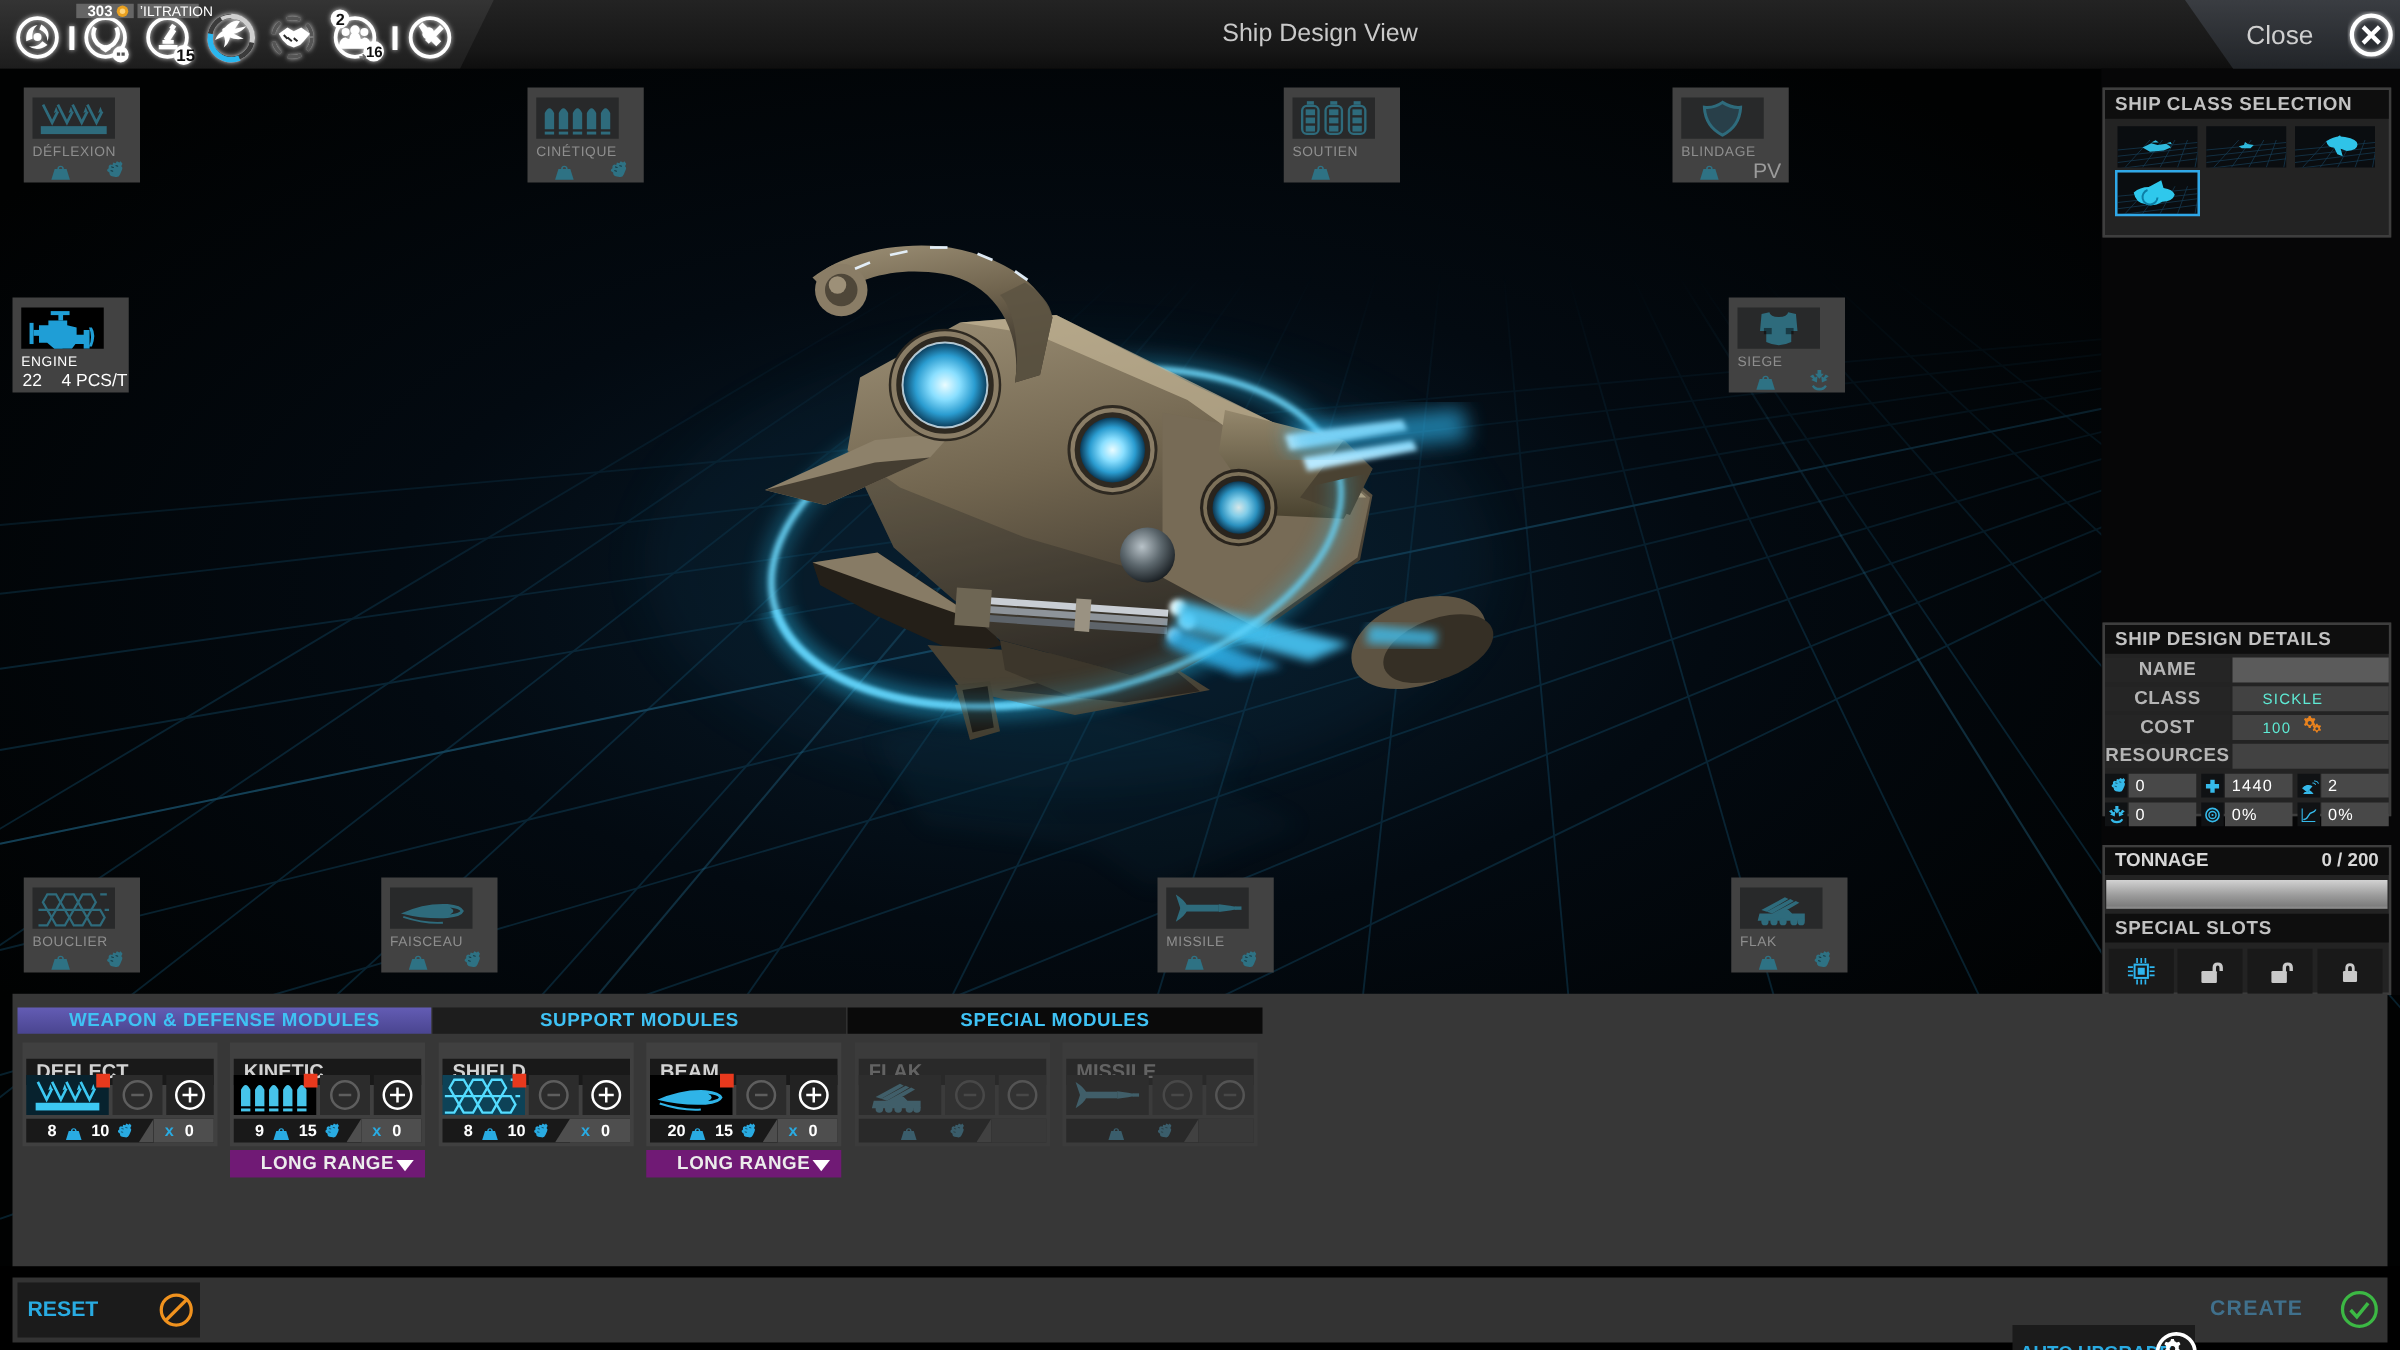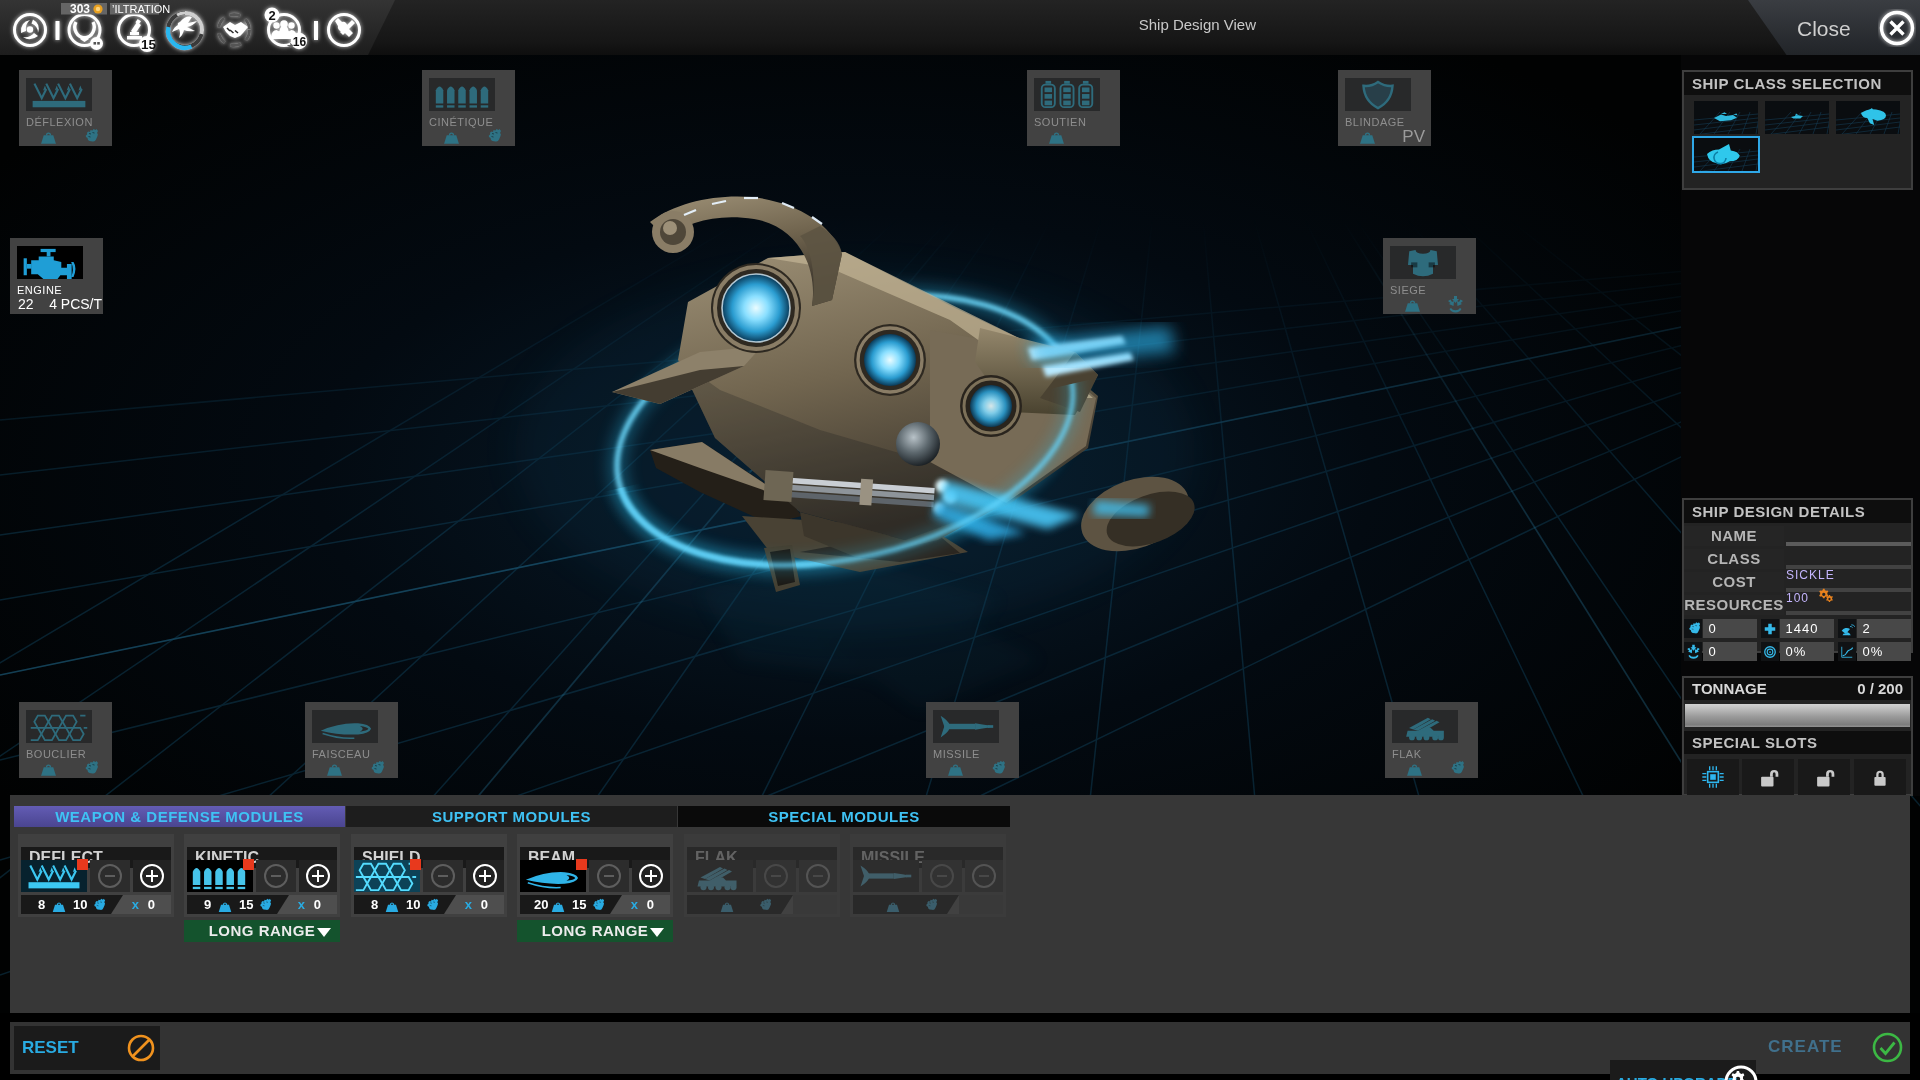--- a/index.html
+++ b/index.html
@@ -14,21 +14,21 @@
   
   #topbar { position:absolute; left:0; top:0; width:1920px; height:55px;
     background:linear-gradient(180deg,#232323,#161616 75%,#0e0e0e); }
   #topbarL { position:absolute; left:0; top:0; width:400px; height:55px;
     background:linear-gradient(180deg,#343434,#1d1d1d);
     clip-path:polygon(0 0, 395px 0, 368px 55px, 0 55px); }
   #topbarR { position:absolute; left:1740px; top:0; width:180px; height:60px;
     background:linear-gradient(180deg,#3a3d42,#1f2226);
     clip-path:polygon(8px 0, 180px 0, 180px 60px, 50px 60px); }
   #title { position:absolute; top:16px; left:1056px; width:400px; margin-left:-200px;
-    text-align:right; color:#c9c9c9; font-size:15px; }
+    text-align:center; color:#c9c9c9; font-size:20px; }
   #closeTxt { position:absolute; top:17px; left:1797px; color:#cfcfcf; font-size:21px; }
 
   
   .slot { position:absolute; width:93px; height:76px; background:#424242; }
   .slot .ic { position:absolute; left:7px; top:8px; width:66px; height:33px;
     background:rgba(20,22,24,0.55); display:flex; align-items:center; justify-content:center; }
   .slot .lb { position:absolute; left:7px; top:46px; font-size:11px; letter-spacing:0.5px;
     color:#8e8e8e; }
   .slot .wt { position:absolute; left:20px; top:56px; }
   .slot .ft { position:absolute; left:63px; top:57px; }
@@ -43,22 +43,22 @@
   
   #classes { top:70px; height:120px; }
   .thumb { position:absolute; width:64px; height:33px; background:#0a0d10; }
   .thumb.sel { outline:2px solid #2fa8e8; }
 
   
   #details { top:498px; height:155px; }
   .drow { display:flex; margin-top:3px; height:20px; }
   .dlabel { width:100px; background:#252525; color:#b5b5b5; font-weight:bold;
     font-size:15px; text-align:center; line-height:20px; letter-spacing:0.5px; }
-  .dval { flex:1; margin-left:2px; background:#424242; color:#c4b5fd; font-size:12px;
-    line-height:20px; padding-left:0; letter-spacing:1px;margin-top:16px; }
+  .dval { flex:1; margin-left:2px; background:#424242; color:#5eead4; font-size:12px;
+    line-height:20px; padding-left:24px; letter-spacing:1px; }
   .rrow { display:flex; margin-top:4px; height:19px; }
   .ricon { width:19px; background:#101214; display:flex; align-items:center; justify-content:center; }
   .rval { width:55px; background:#484848; color:#fff; font-size:13px; line-height:19px;
     padding-left:5px; margin-right:4px; margin-left:1px; letter-spacing:1px; }
 
   
   #tonnage { top:676px; height:120px; }
   #tonhead { display:flex; justify-content:space-between; background:#0e0e0e; color:#d8d8d8;
     font-weight:bold; font-size:15px; padding:2px 8px 3px 8px; }
   #tonbar { height:23px; margin:4px 1px; background:linear-gradient(180deg,#d2d2d2,#9a9a9a 55%,#7d7d7d 90%,#939393); }
@@ -85,21 +85,21 @@
   .minus { border:2px solid #5e5e5e; }
   .minus:before { content:""; position:absolute; left:5px; top:9px; width:10px; height:2px; background:#5e5e5e; }
   .plus { border:2px solid #fff; }
   .plus:before { content:""; position:absolute; left:4px; top:9px; width:12px; height:2px; background:#fff; }
   .plus:after { content:""; position:absolute; left:9px; top:4px; width:2px; height:12px; background:#fff; }
   .card .stats { position:absolute; left:3px; top:61px; right:3px; height:19px; background:#191919; }
   .card .xzone { position:absolute; right:0; top:0; bottom:0; width:48px; background:#4e4e4e; }
   .card .xz2 { position:absolute; right:48px; top:0; width:12px; height:19px; background:#4e4e4e;
     clip-path:polygon(100% 0, 100% 100%, 0 100%); }
   .card .st { position:absolute; top:2px; color:#fff; font-size:13px; font-weight:bold; }
-  .longrange { position:absolute; width:156px; height:22px; background:#14532d; color:#ececec;
+  .longrange { position:absolute; width:156px; height:22px; background:#701a75; color:#ececec;
     font-weight:bold; font-size:15px; text-align:center; line-height:22px; letter-spacing:0.5px; }
   .longrange .ar { position:absolute; right:9px; top:8px; width:0; height:0;
     border-left:7px solid transparent; border-right:7px solid transparent; border-top:9px solid #fff; }
 
   
   #botbar { position:absolute; left:10px; top:1022px; width:1900px; height:52px; background:#333; }
   #resetbox { position:absolute; left:4px; top:4px; width:146px; height:44px; background:#1b1b1b; }
   #resetbox span { position:absolute; left:8px; top:12px; color:#29abe2; font-weight:bold; font-size:17px; }
   #autobox { position:absolute; left:1600px; top:4px; width:146px; height:44px; background:#1b1b1b;margin-top:34px; }
   #autobox span { position:absolute; left:6px; top:14px; color:#29abe2; font-weight:bold; font-size:15px; }

